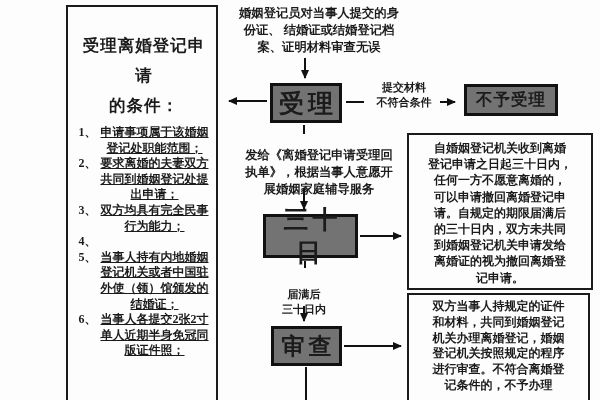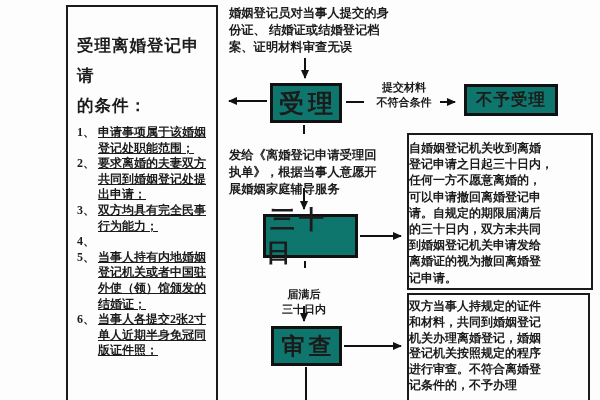--- a/index.html
+++ b/index.html
@@ -1,32 +1,32 @@
 <!DOCTYPE html>
 <html><head>
 <meta charset="utf-8">
 <style>
   html,body{margin:0;padding:0;background:#ffffff;}
   #stage{position:relative;width:600px;height:400px;overflow:hidden;background:#fdfdfd;
          font-family:"Liberation Serif","DejaVu Serif",serif;color:#1b1b1b;}
-  .abs{position:absolute;}
+  .abs{position:absolute;text-align:center;}
   .pre{white-space:pre-line;}
   
   .panel{left:66px;top:5px;width:152px;height:420px;border:2px solid #1b1b1b;
          box-sizing:border-box;padding:24px 5px 0 9px;background:#fdfdfd;}
   .panel-title{font-size:16.5px;font-weight:700;line-height:30px;letter-spacing:1px;}
   .cond-list{list-style:none;margin:4px 0 0 0;padding:0;font-size:12px;line-height:15.6px;font-weight:600;}
   .cond-list li{display:flex;}
   .cond-list .num{width:21px;flex:0 0 21px;}
   .cond-list .txt{flex:1;text-decoration:underline;}
   
   .note{font-size:12.3px;line-height:17px;font-weight:600;}
   .small-label{font-size:11px;line-height:15px;font-weight:600;text-align:center;}
   
-  .node{border:3px solid #111;background:#0f766e;box-sizing:border-box;
+  .node{border:3px solid #111;background:#737373;box-sizing:border-box;
         display:flex;align-items:center;justify-content:center;font-weight:700;}
   .node-big{font-size:25px;letter-spacing:4px;text-indent:4px;}
   .node-small{font-size:16.5px;letter-spacing:1px;}
   
   .rbox{border:2px solid #1b1b1b;background:#fdfdfd;box-sizing:border-box;
         padding:5px 0;font-size:12px;line-height:16.2px;font-weight:600;}
   svg.overlay{position:absolute;left:0;top:0;pointer-events:none;}
 </style>
 </head>
 <body>

